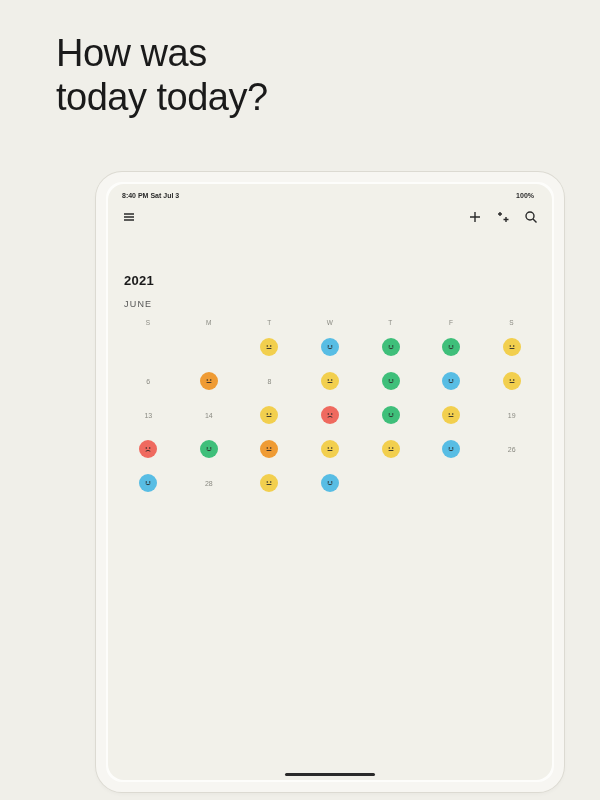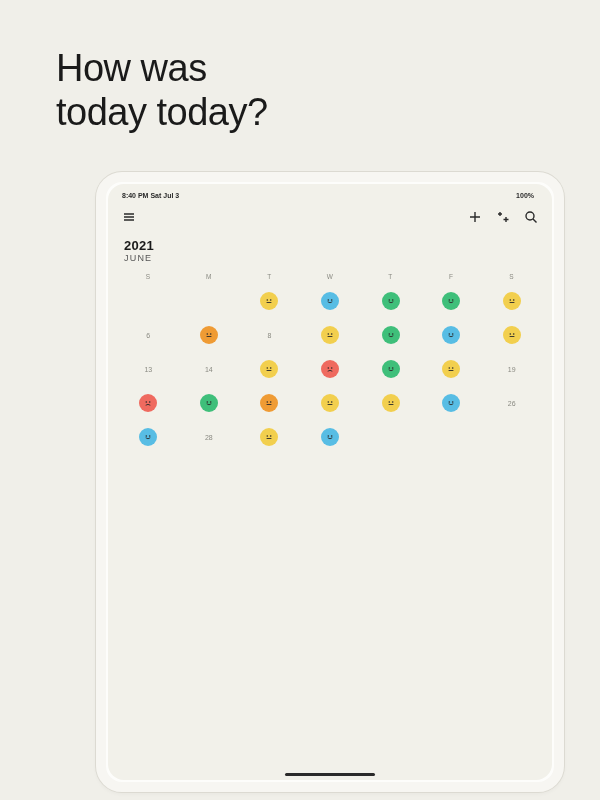--- a/index.html
+++ b/index.html
@@ -6,21 +6,21 @@
   html, body { width: 600px; height: 800px; }
   body {
     background: #f0efe9;
     font-family: -apple-system, "Helvetica Neue", Arial, sans-serif;
     color: #1a1a1a;
     overflow: hidden;
     position: relative;
   }
   .hero {
     position: absolute;
-    top: 47px;
+    top: 32px;
     left: 56px;
     font-size: 38px;
     font-weight: 500;
     line-height: 1.15;
     letter-spacing: -0.5px;
   }
 
   
   .tablet {
     position: absolute;
@@ -75,22 +75,22 @@
   .icon-btn {
     width: 14px; height: 14px;
     display: flex; align-items: center; justify-content: center;
     color:#2a2a2a;
     cursor: pointer;
   }
   .icon-btn svg { width:100%; height:100%; stroke:#2a2a2a; stroke-width:1.4; fill:none; }
 
   
   .month-header { padding: 12px 16px 4px 16px; }
-  .year { font-size: 13px; font-weight: 700; letter-spacing: 0.3px; }
-  .month { font-size: 9px; font-weight: 500; letter-spacing: 1.2px; color:#555; margin-top:0;}
+  .year { font-size: 13px; font-weight: 700; letter-spacing: 0.3px; margin-top: 35px; }
+  .month { font-size: 9px; font-weight: 500; letter-spacing: 1.2px; color:#555; margin-top:11px;}
 
   
   .cal {
     padding: 6px 10px 0 10px;
   }
   .dow-row, .week {
     display: grid;
     grid-template-columns: repeat(7, 1fr);
   }
   .dow {

